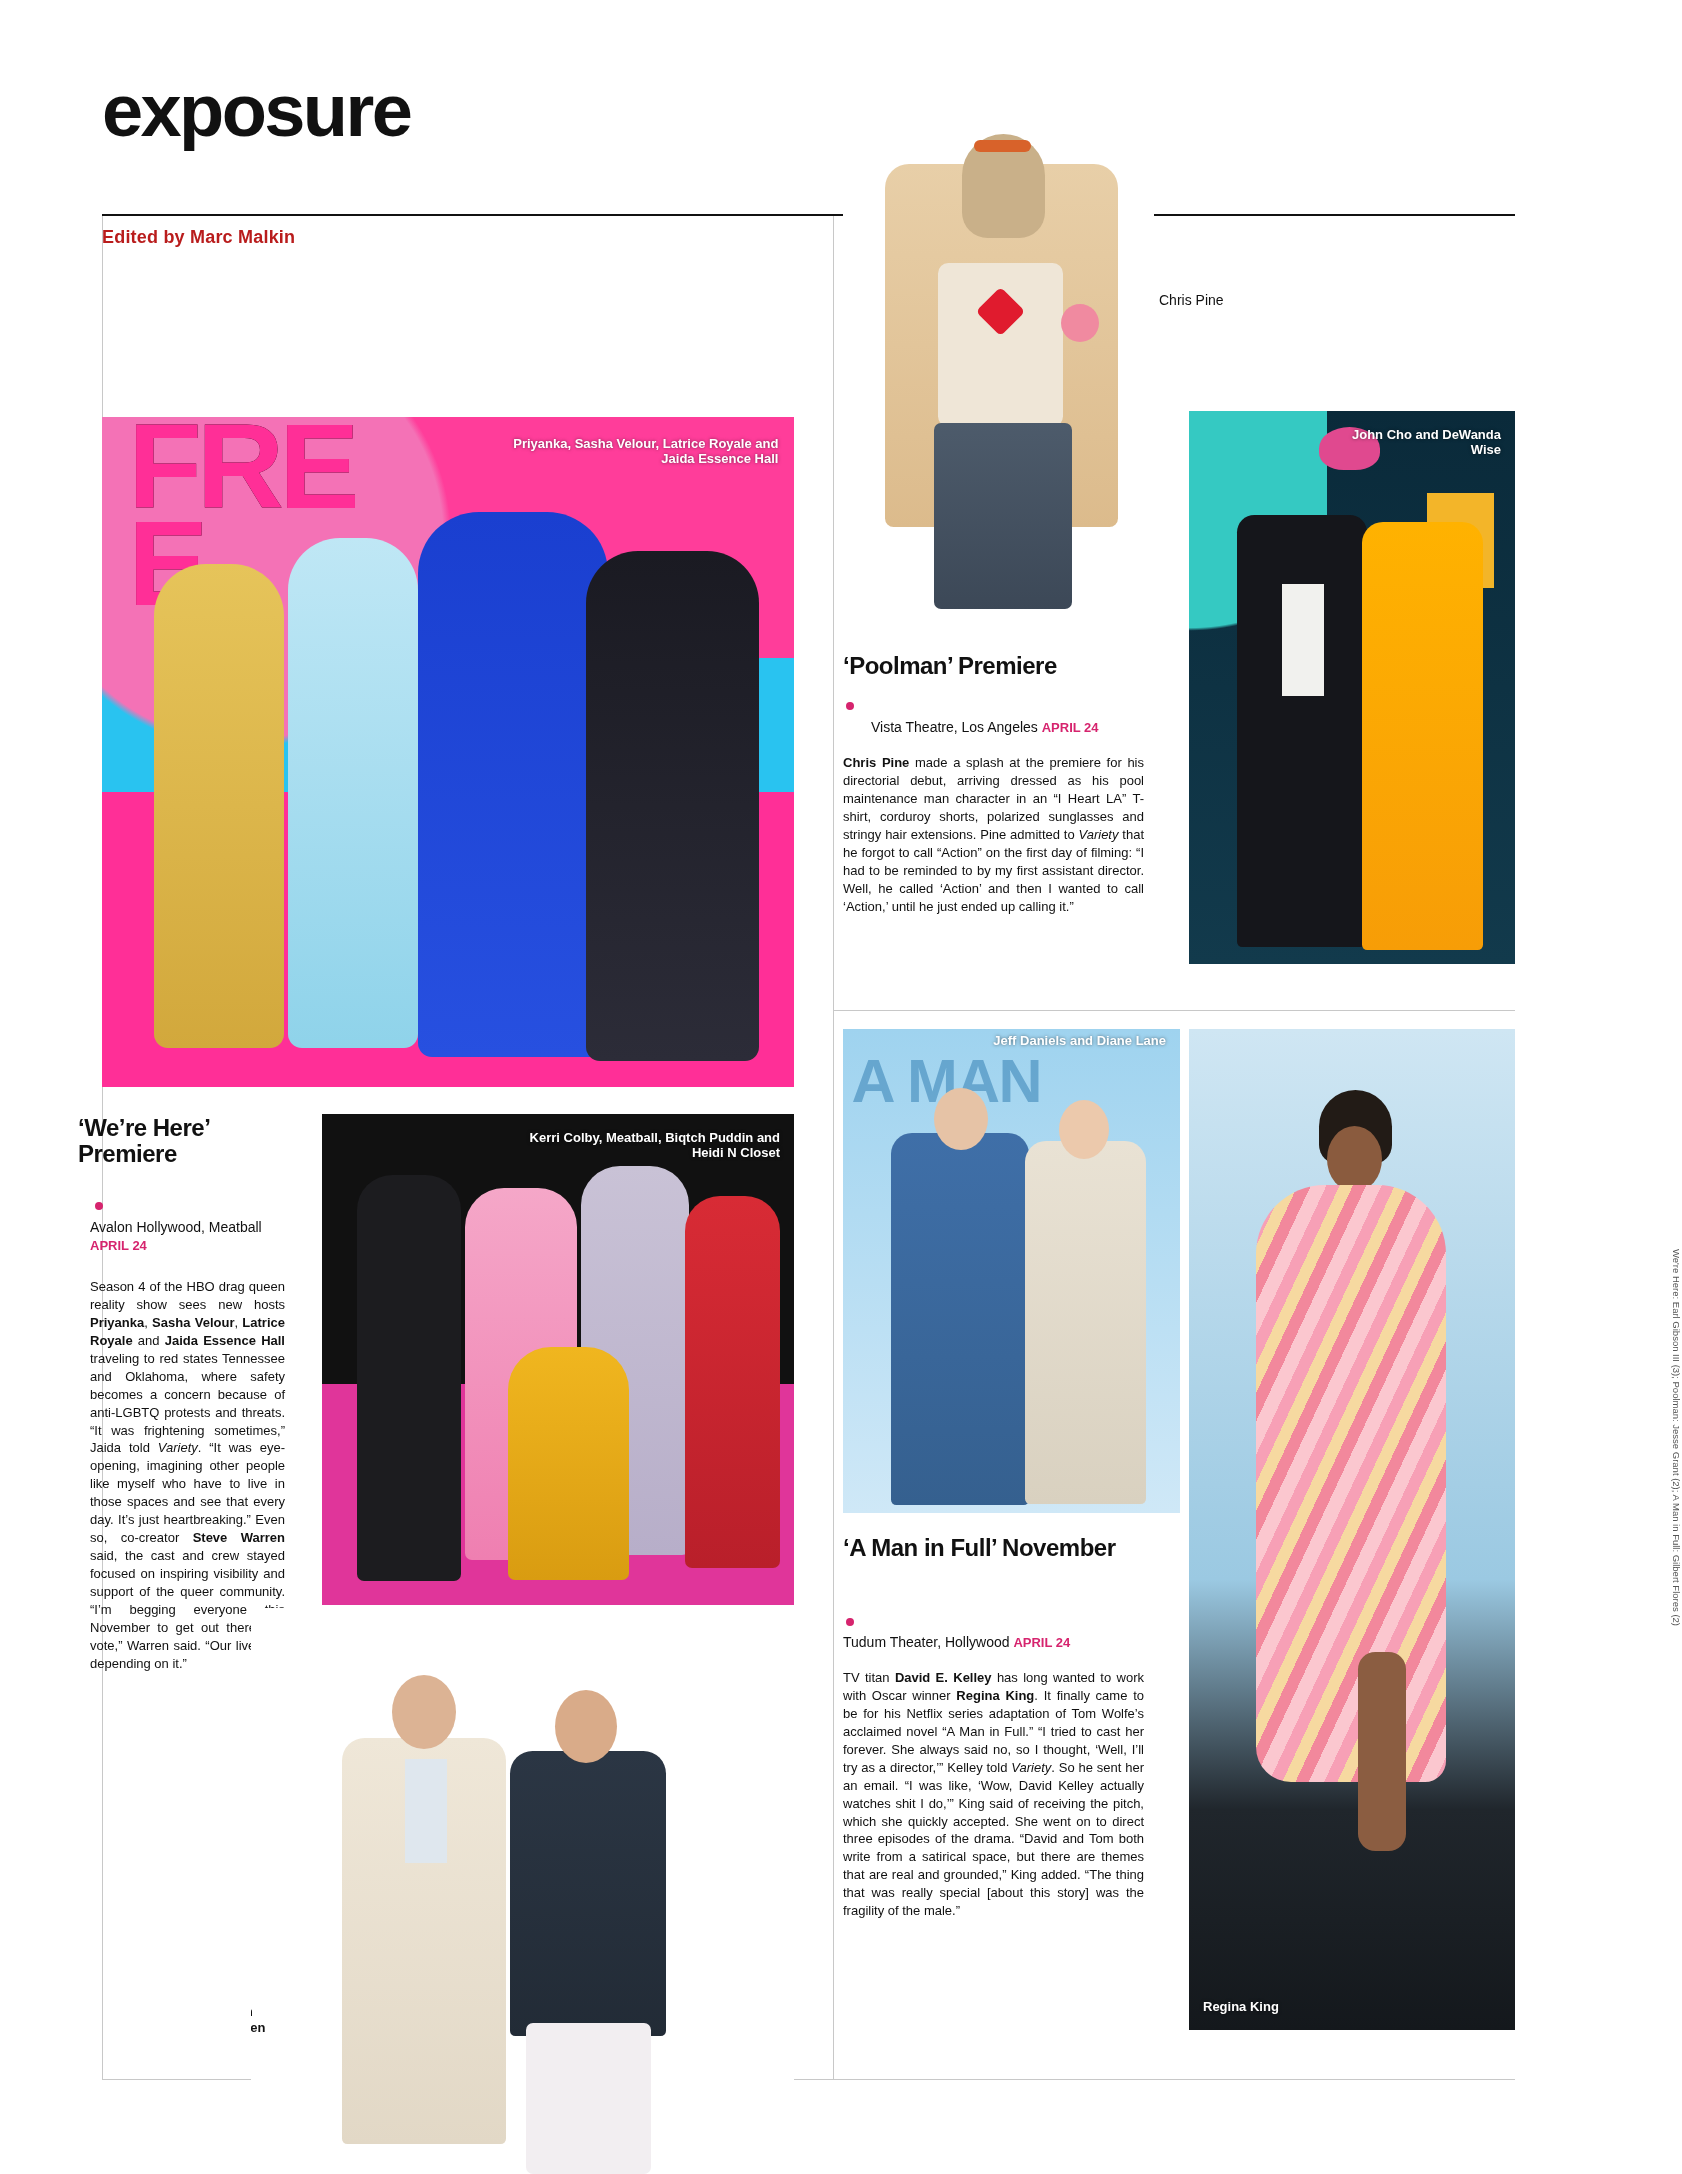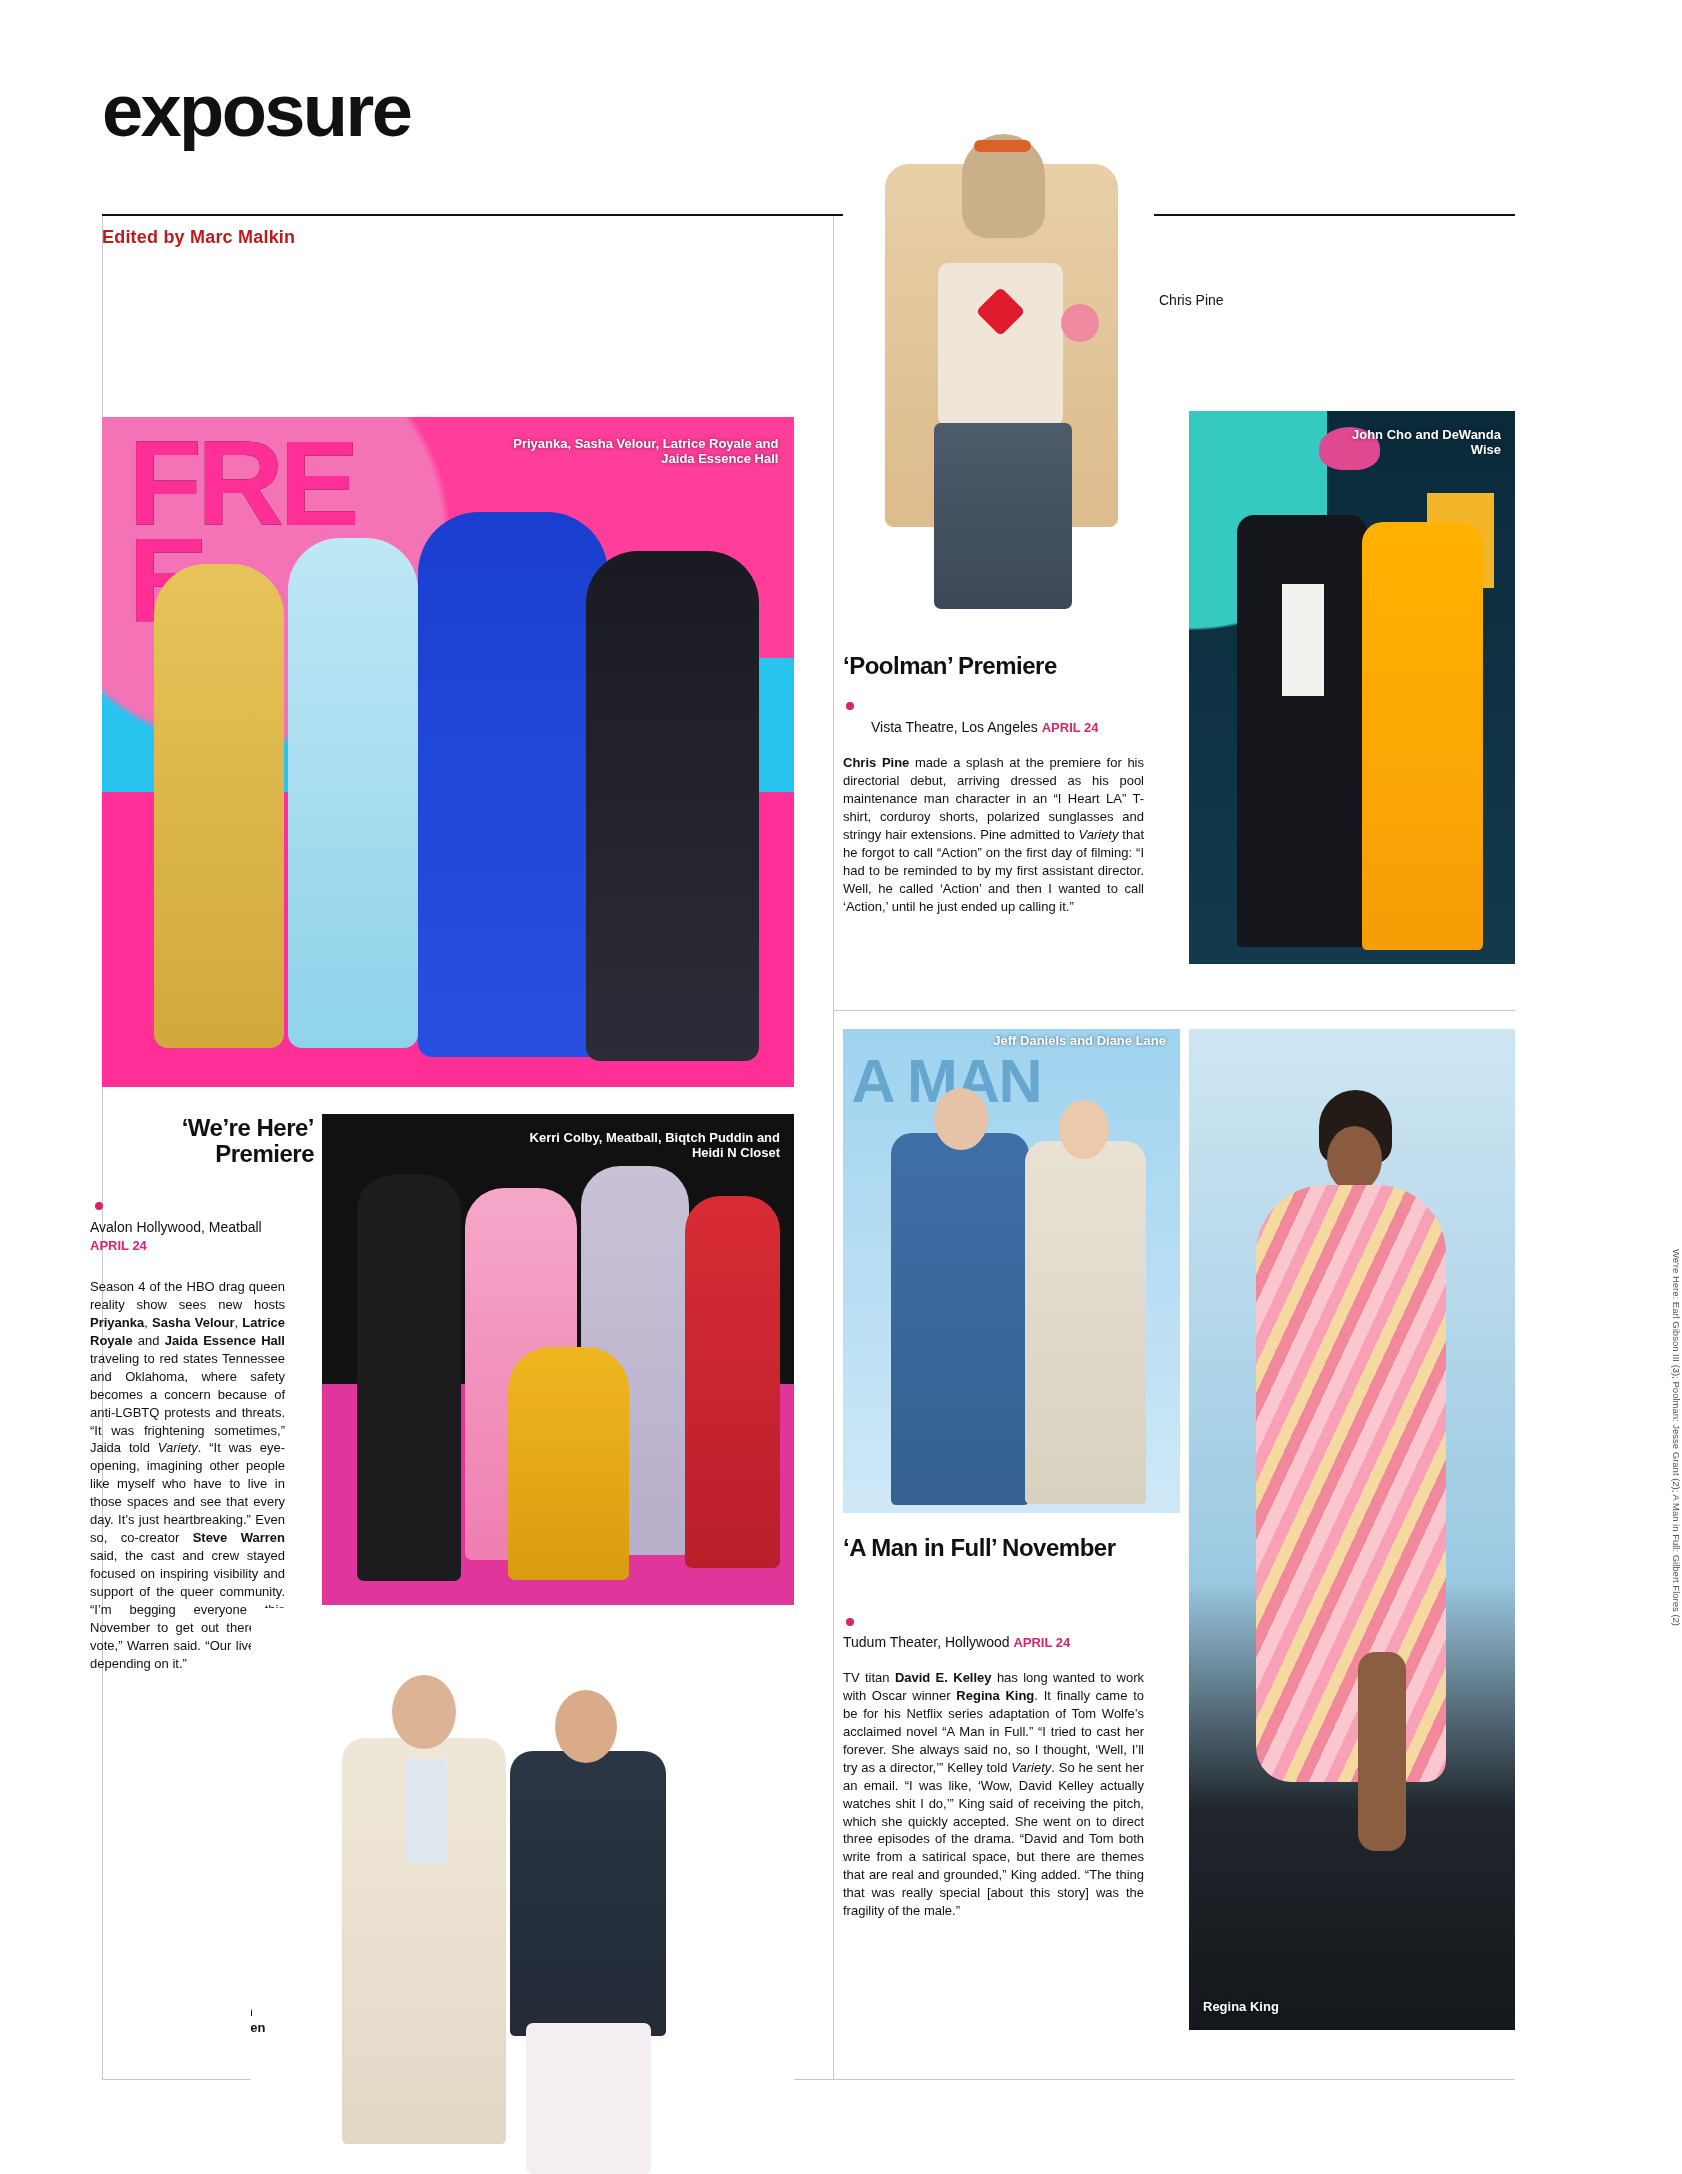--- a/index.html
+++ b/index.html
@@ -137,21 +137,21 @@
 
 <div class="vrule" style="left:102px; top:216px; height:1863px;"></div>
 <div class="vrule" style="left:833px; top:216px; height:1863px;"></div>
 <div class="hrule" style="left:833px; top:1010px; width:682px;"></div>
 <div class="hrule" style="left:102px; top:2079px; width:1413px;"></div>
 
 <div class="photo" style="left:102px; top:417px; width:692px; height:670px; background:
        radial-gradient(circle at 20% 18%, #f472b6 0 26%, transparent 27%),
        linear-gradient(#ff3d9a 0 36%, #29c3f0 36% 56%, #ff2f97 56% 100%);">
 
-  <div style="position:absolute; left:26px; top:18px; font-size:121px; font-weight:700; color:#ff2f97; letter-spacing:-5.2px; line-height:.8; text-shadow:0 0 0 #000;">FRE<br>E</div>
+  <div style="position:absolute; left:26px; top:1px; font-size:121px; font-weight:700; color:#ff2f97; letter-spacing:-5.2px; line-height:.8; text-shadow:0 0 0 #000;">FRE<br>E</div>
 
   <div style="position:absolute; left:52px; top:147px; width:130px; height:484px; background:linear-gradient(#e6c45a,#d2a83c); border-radius:52px 52px 14px 14px;"></div>
   <div style="position:absolute; left:186px; top:121px; width:130px; height:510px; background:linear-gradient(#bfe7f5,#8fd3ea); border-radius:52px 52px 14px 14px;"></div>
   <div style="position:absolute; left:316px; top:95px; width:190px; height:545px; background:linear-gradient(#1a3fd0,#2750e0); border-radius:61px 61px 14px 14px;"></div>
   <div style="position:absolute; left:484px; top:134px; width:173px; height:510px; background:linear-gradient(#1a1a22,#2c2c38); border-radius:52px 52px 14px 14px;"></div>
   <div class="cap" style="right:15.6px; top:19px; width:285px; text-align:right;">Priyanka, Sasha Velour, Latrice Royale and Jaida Essence Hall</div>
 </div>
 
 <div class="photo" style="left:843px; top:112px; width:311px; height:527px; background:#ffffff;">
   <div style="position:absolute; left:42px; top:52px; width:233px; height:363px; background:linear-gradient(#e8cfa8,#dcbb8c); border-radius:24px 24px 8.6px 8.6px;"></div>
@@ -175,21 +175,21 @@
 </div>
 
 <div class="story-head" style="left:843px; top:653px; width:329px;">‘Poolman’ Premiere</div>
 <div class="dot" style="left:846px; top:702px;"></div>
 <div class="venue" style="left:871px; top:718px; width:329px;">
   <span>Vista Theatre, Los Angeles</span>
   <span class="date">APRIL 24</span>
 </div>
 <div class="body" style="left:843px; top:754px; width:301px;"><b>Chris Pine</b> made a splash at the premiere for his directorial debut, arriving dressed as his pool maintenance man character in an “I Heart LA” T-shirt, corduroy shorts, polarized sunglasses and stringy hair extensions. Pine admitted to <i>Variety</i> that he forgot to call “Action” on the first day of filming: “I had to be reminded to by my first assistant director. Well, he called ‘Action’ and then I wanted to call ‘Action,’ until he just ended up calling it.”</div>
 
-<div class="story-head" style="left:98px; top:1115px; width:216px;text-align:right;">‘We’re Here’ Premiere</div>
+<div class="story-head" style="left:78px; top:1115px; width:216px;">‘We’re Here’ Premiere</div>
 <div class="dot" style="left:95px; top:1202px;"></div>
 <div class="venue" style="left:90px; top:1218px; width:199px;">
   <span>Avalon Hollywood, Meatball</span>
   <span class="date">APRIL 24</span>
 </div>
 <div class="body" style="left:90px; top:1278px; width:195px;">Season 4 of the HBO drag queen reality show sees new hosts <b>Priyanka</b>, <b>Sasha Velour</b>, <b>Latrice Royale</b> and <b>Jaida Essence Hall</b> traveling to red states Tennessee and Oklahoma, where safety becomes a concern because of anti-LGBTQ protests and threats. “It was frightening sometimes,” Jaida told <i>Variety</i>. “It was eye-opening, imagining other people like myself who have to live in those spaces and see that every day. It’s just heartbreaking.” Even so, co-creator <b>Steve Warren</b> said, the cast and crew stayed focused on inspiring visibility and support of the queer community. “I’m begging everyone this November to get out there and vote,” Warren said. “Our lives are depending on it.”</div>
 
 <div class="photo" style="left:322px; top:1114px; width:472px; height:491px; background:linear-gradient(#111 0 55%, #e0359a 55% 100%);">
   <div style="position:absolute; left:35px; top:61px; width:104px; height:406px; background:#1c1c1f; border-radius:35px 35px 7px 7px;"></div>
   <div style="position:absolute; left:143px; top:74px; width:112px; height:372px; background:linear-gradient(#f5a7c8,#ef7fb1); border-radius:39px 39px 7px 7px;"></div>

